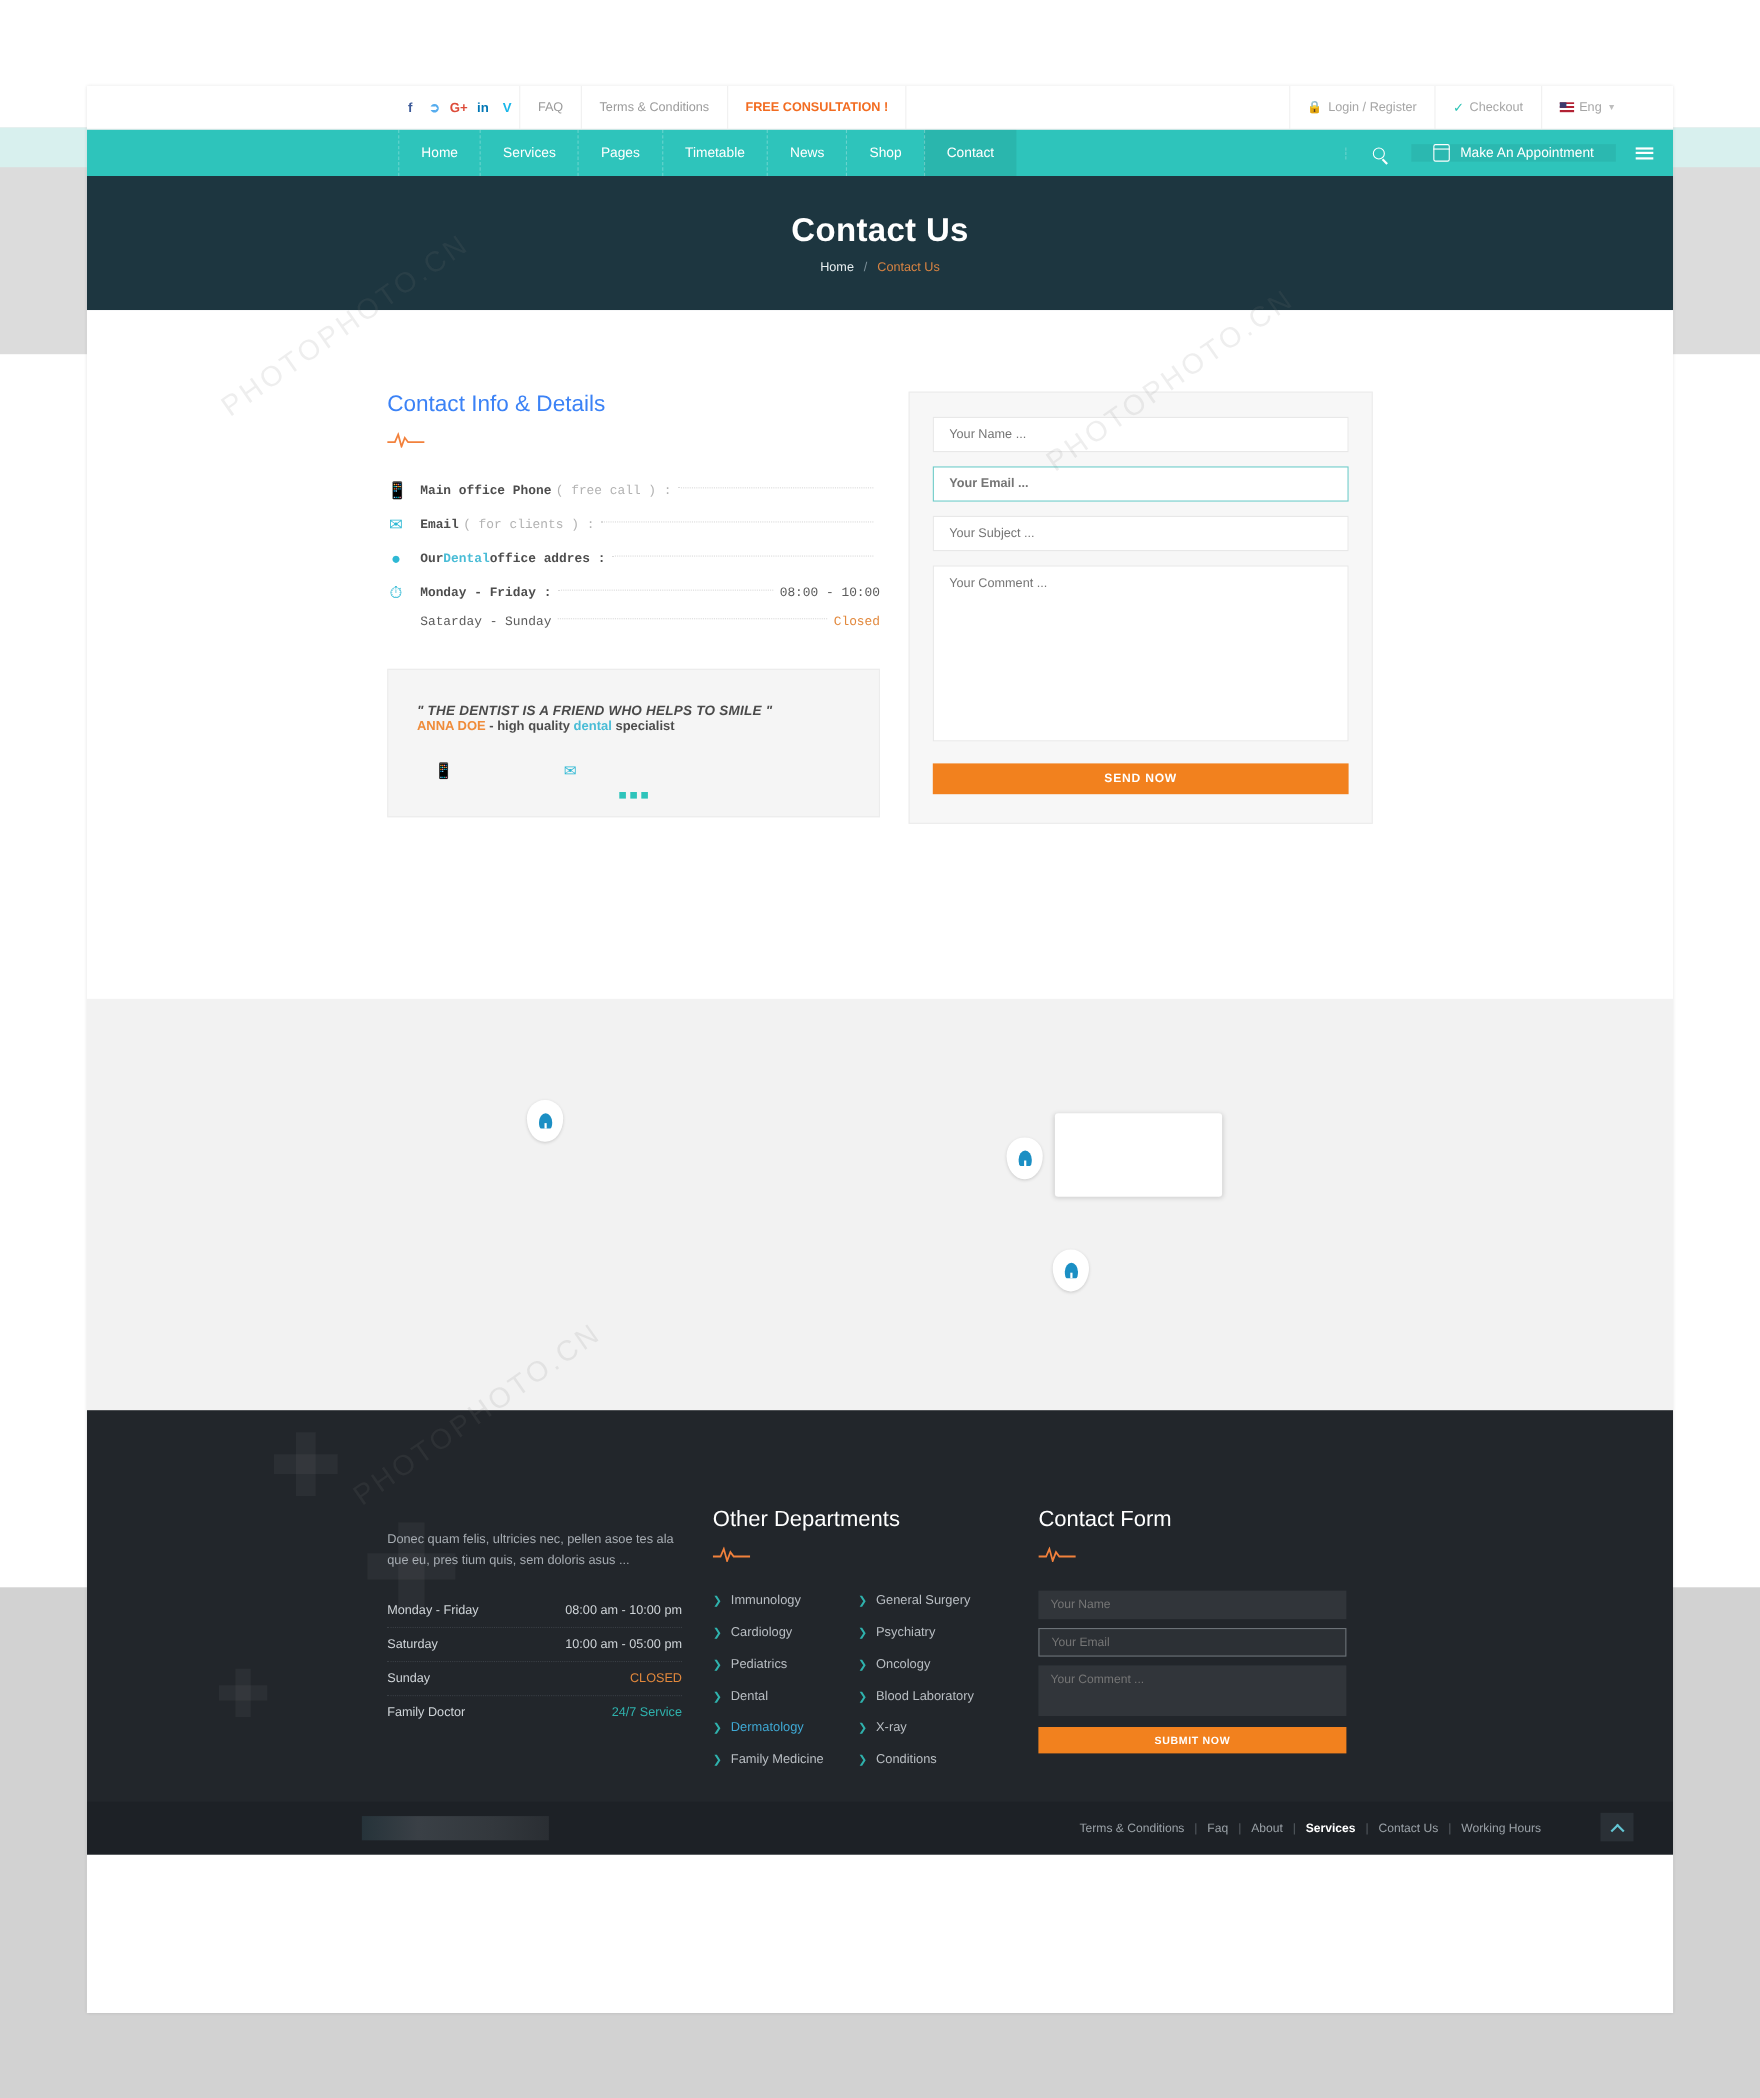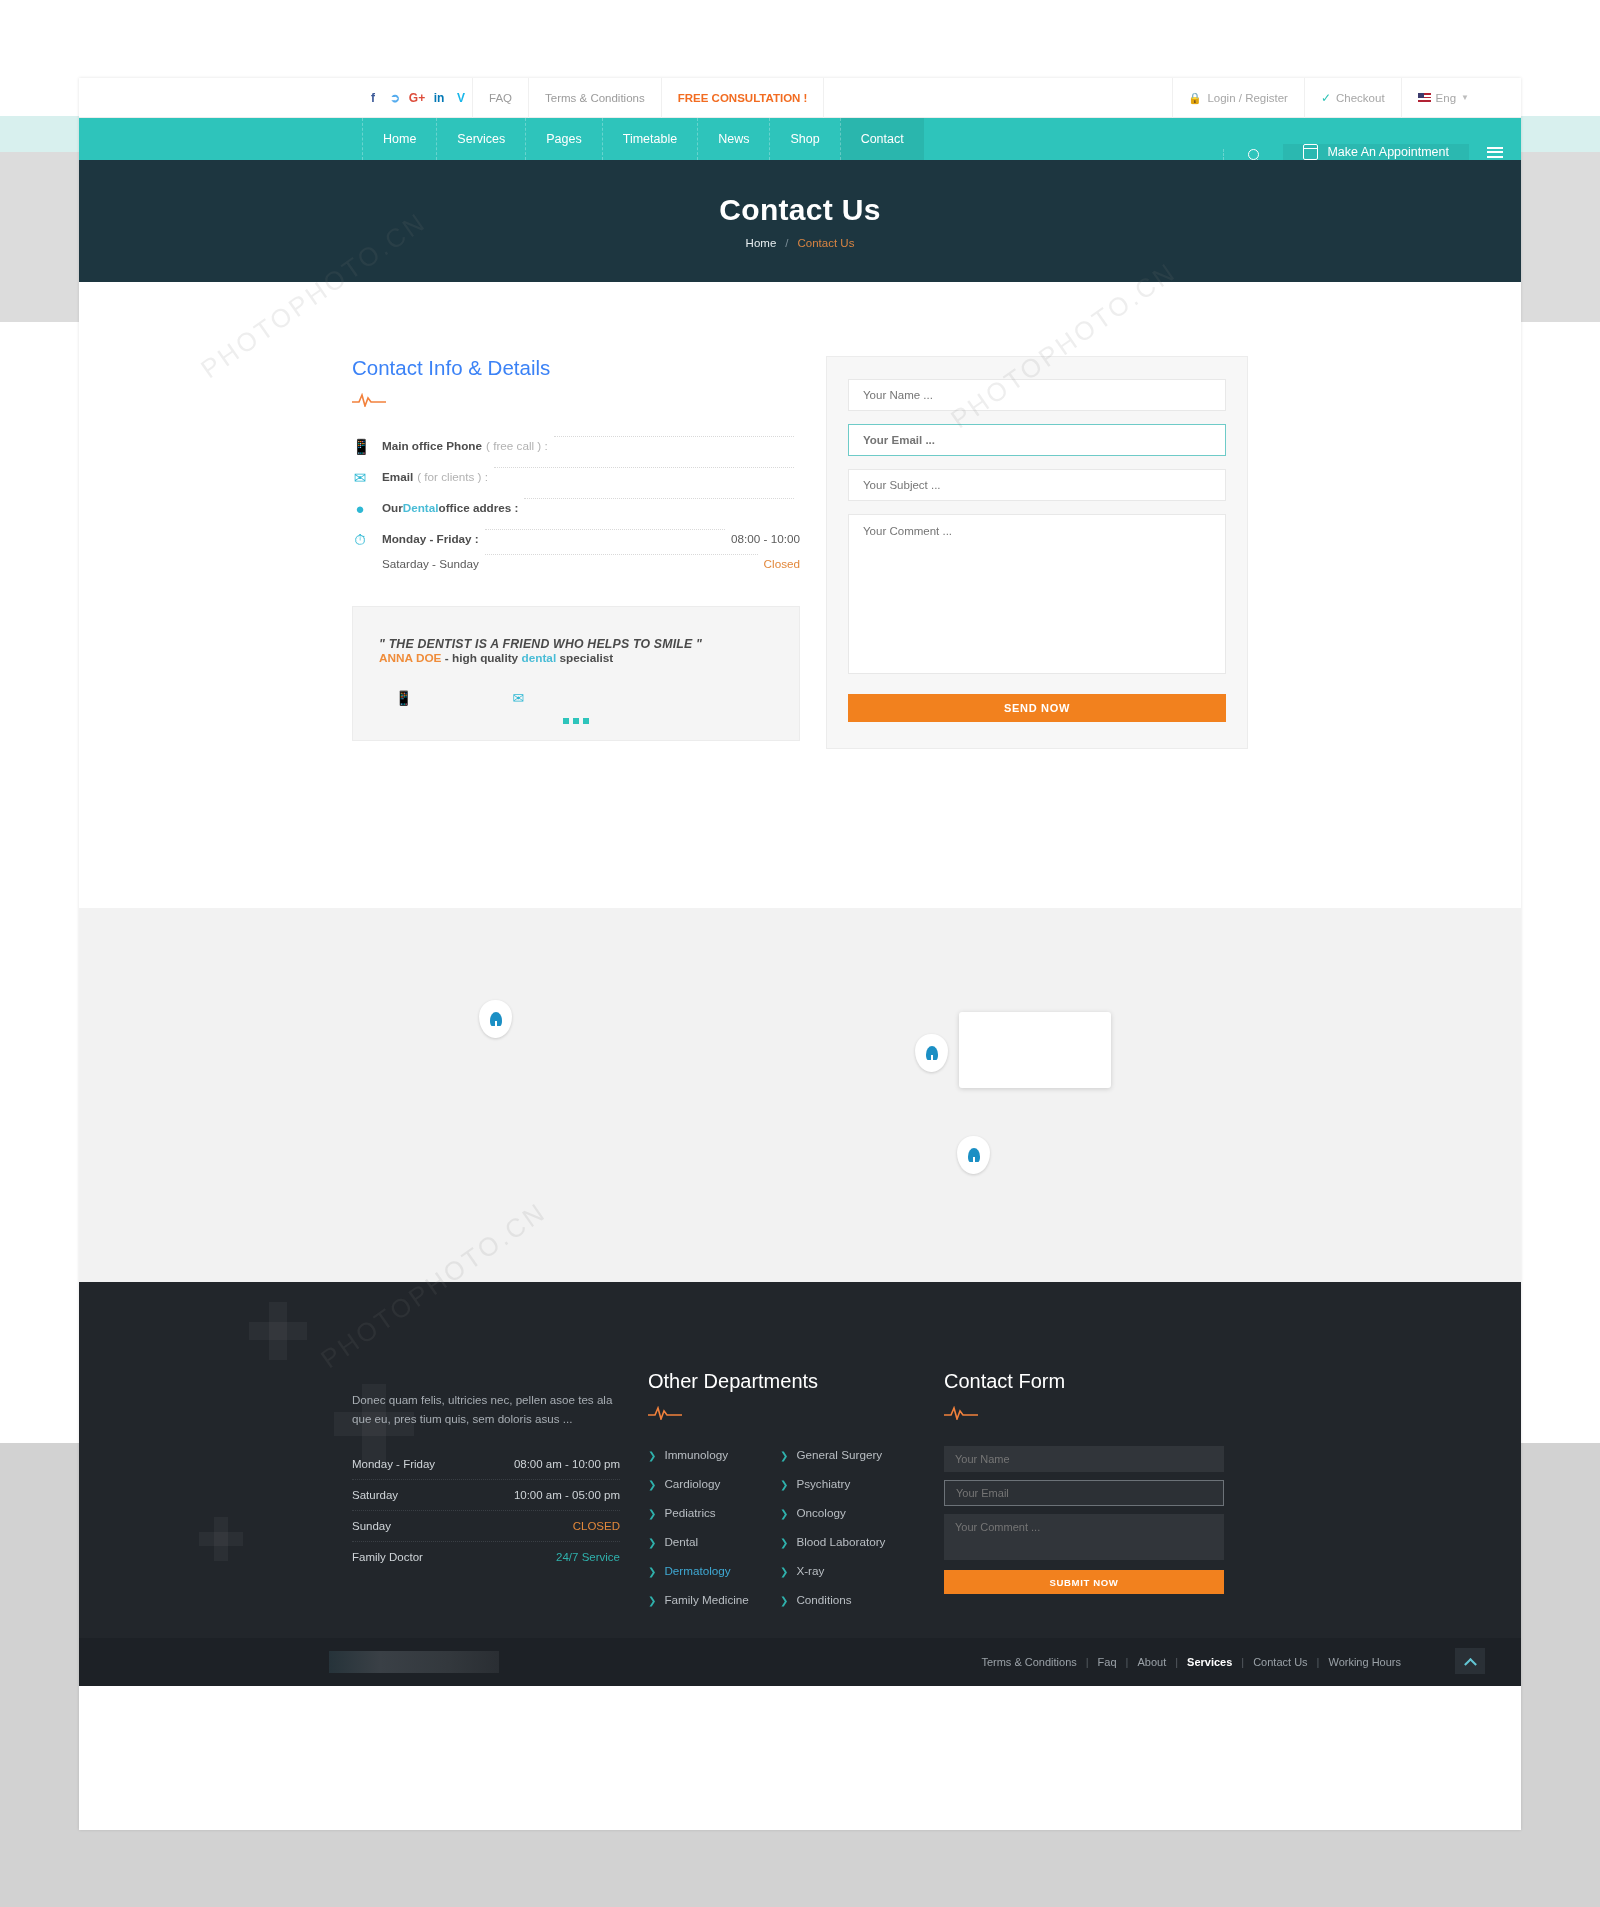--- a/index.html
+++ b/index.html
@@ -96,21 +96,21 @@
   .nav {
     height: 42px; background: #2ec4bb; display: flex; align-items: stretch; position: relative;
   }
   .nav-spacer { width: 283px; }
   .nav-item {
     padding: 0 20px; display: flex; align-items: center; color: #fff;
     font-size: 12.5px; border-left: 1px dashed rgba(255,255,255,.28);
     white-space: nowrap;
   }
   .nav-item.active { background: rgba(0,0,0,.07); }
-  .nav-right { margin-left: auto; display: flex; align-items: flex-end; padding-left: 16px; }
+  .nav-right { margin-left: auto; display: flex; align-items: center; padding-left: 16px; }
   .nav-search {
     width: 60px; display: flex; align-items: center; justify-content: center;
     border-left: 1px dashed rgba(255,255,255,.28);
   }
   .mag {
     width: 11px; height: 11px; border: 1.8px solid #fff; border-radius: 50%; position: relative;
   }
   .mag::after{content:"";position:absolute;right:-4px;bottom:-4px;width:6px;height:1.8px;background:#fff;transform:rotate(45deg);}
   .nav-appt {
     background: rgba(0,0,0,.06); display: flex; align-items: center; gap: 9px;
@@ -140,21 +140,21 @@
   .pulse { margin-top: 13px; height: 14px; }
   .pulse svg { display: block; }
   .lead { margin-top: 24px; font-size: 12.6px; line-height: 21px; color: #6b6b6b; }
   .lead .aq { color: #49bcd6; }
 
   .info-list { margin-top: 32px; }
   .info-row { display: flex; align-items: flex-start; gap: 14px; margin-bottom: 15px; }
   .info-ic { width: 16px; color: #2eb8d4; font-size: 15px; line-height: 16px; text-align:center;}
   .info-body { flex: 1; position: relative; }
   .info-line {
-    display: flex; align-items: flex-start; font-size: 11.7px; color: #4d4d4d; font-weight: bold;
+    display: flex; align-items: center; font-size: 11.7px; color: #4d4d4d; font-weight: bold; font-family: Liberation Mono, monospace;
   }
   .info-line .soft { color: #b2b2b2; font-weight: normal; margin-left: 4px;}
   .info-line .aq { color: #49bcd6; font-weight: bold; }
   .dots {
     flex: 1; margin: 0 6px;
     border-bottom: 1px dotted #d9d9d9; transform: translateY(-3px);
   }
   .val { font-weight: normal; color: #5b5b5b; font-size: 11.7px;}
   .val.closed { color: #e2883c; }
 

